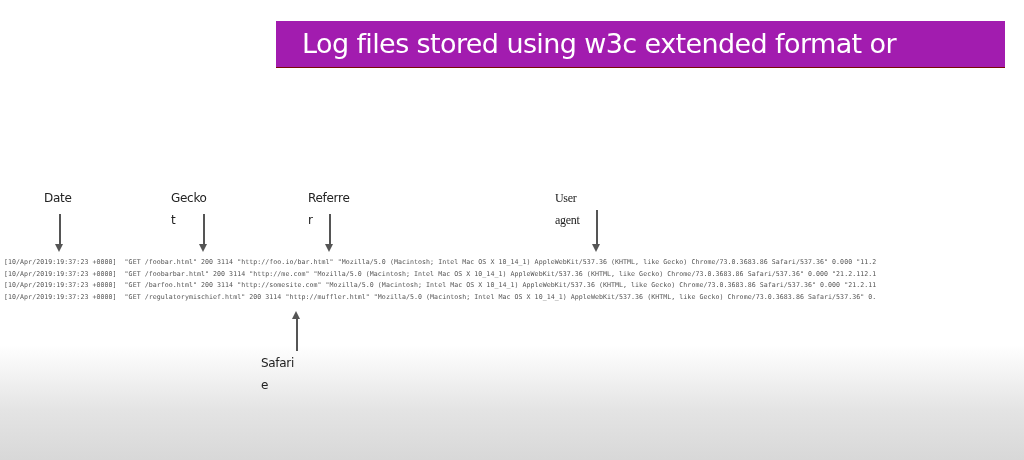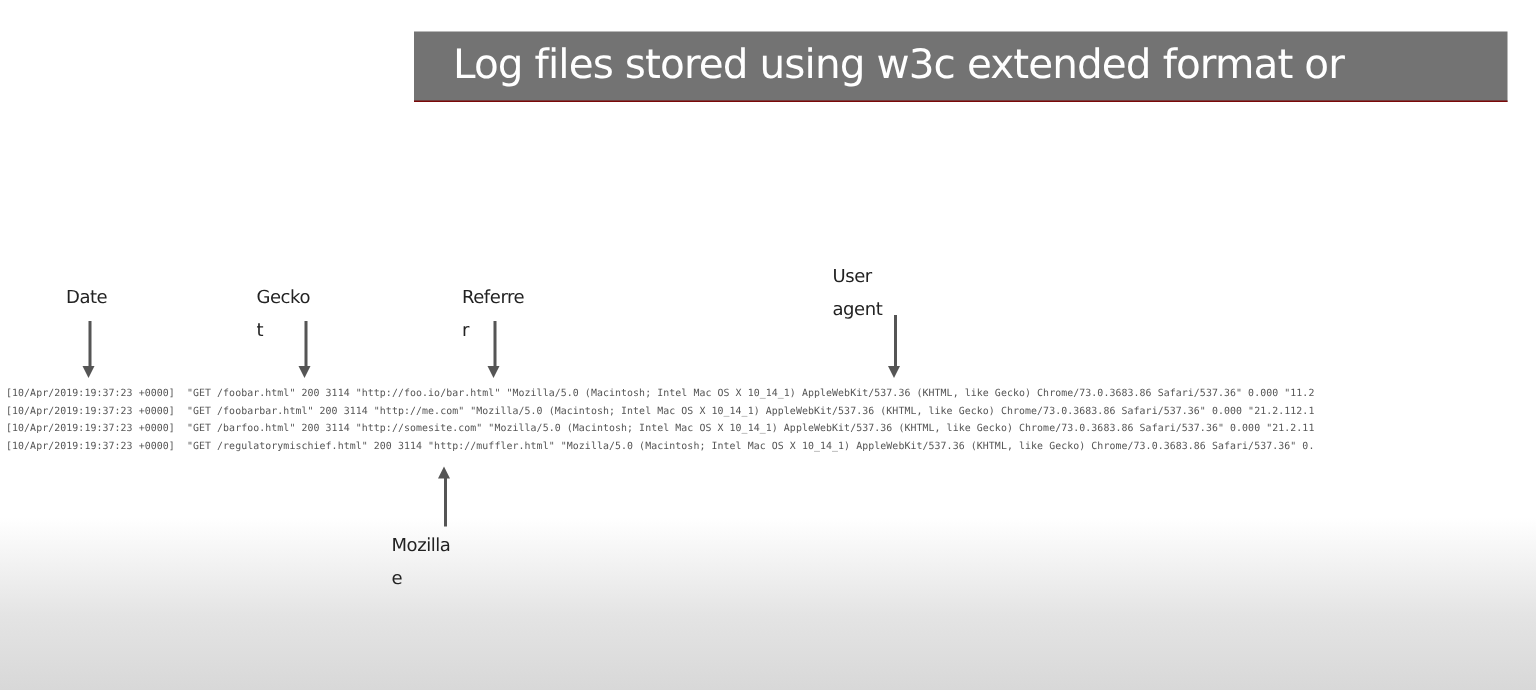--- a/index.html
+++ b/index.html
@@ -3,21 +3,21 @@
 <meta charset="utf-8">
 <style>
   html, body { margin: 0; padding: 0; }
   body {
     width: 1024px; height: 460px; overflow: hidden; position: relative;
     background: linear-gradient(to bottom, #ffffff 0px, #ffffff 345px, #e4e4e4 410px, #d8d8d8 460px);
     font-family: "Liberation Sans", sans-serif;
   }
   .banner {
     position: absolute; left: 276px; top: 21px; width: 729px; height: 47px;
-    background: #737373;
+    background: #a21caf;
     border-bottom: 1px solid #7a0808;
     box-sizing: border-box;
   }
   .banner-text {
     position: absolute; left: 26px; top: 6px;
     color: #ffffff; font-size: 27px; line-height: 34px;
     font-family: "DejaVu Sans", sans-serif; letter-spacing: -0.6px;
     white-space: nowrap;
   }
   .label {
@@ -64,30 +64,30 @@
   <span class="l2">t</span>
 </div>
 <div class="arrow down" style="left:203px; top:214px; height:32px;"></div>
 
 <div class="label" style="left:308px; top:187px;">
   <span class="l2">Referre</span>
   <span class="l2">r</span>
 </div>
 <div class="arrow down" style="left:329px; top:214px; height:32px;"></div>
 
-<div class="label" style="left:555px; top:173px;">
+<div class="label" style="left:555px; top:187px;font-family:Liberation Serif, serif;">
   <span class="l2">User</span>
   <span class="l2">agent</span>
 </div>
 <div class="arrow down" style="left:596px; top:210px; height:36px;"></div>
 
 <div class="log">
   <div class="log-line">[10/Apr/2019:19:37:23 +0000]  "GET /foobar.html" 200 3114 "http://foo.io/bar.html" "Mozilla/5.0 (Macintosh; Intel Mac OS X 10_14_1) AppleWebKit/537.36 (KHTML, like Gecko) Chrome/73.0.3683.86 Safari/537.36" 0.000 "11.2</div>
   <div class="log-line">[10/Apr/2019:19:37:23 +0000]  "GET /foobarbar.html" 200 3114 "http://me.com" "Mozilla/5.0 (Macintosh; Intel Mac OS X 10_14_1) AppleWebKit/537.36 (KHTML, like Gecko) Chrome/73.0.3683.86 Safari/537.36" 0.000 "21.2.112.1</div>
   <div class="log-line">[10/Apr/2019:19:37:23 +0000]  "GET /barfoo.html" 200 3114 "http://somesite.com" "Mozilla/5.0 (Macintosh; Intel Mac OS X 10_14_1) AppleWebKit/537.36 (KHTML, like Gecko) Chrome/73.0.3683.86 Safari/537.36" 0.000 "21.2.11</div>
   <div class="log-line">[10/Apr/2019:19:37:23 +0000]  "GET /regulatorymischief.html" 200 3114 "http://muffler.html" "Mozilla/5.0 (Macintosh; Intel Mac OS X 10_14_1) AppleWebKit/537.36 (KHTML, like Gecko) Chrome/73.0.3683.86 Safari/537.36" 0.</div>
 </div>
 
 <div class="arrow up" style="left:296px; top:317px; height:34px;"></div>
 <div class="label" style="left:261px; top:352px;">
-  <span class="l2">Mozilla</span>
+  <span class="l2">Safari</span>
   <span class="l2">e</span>
 </div>
 
 </body></html>

